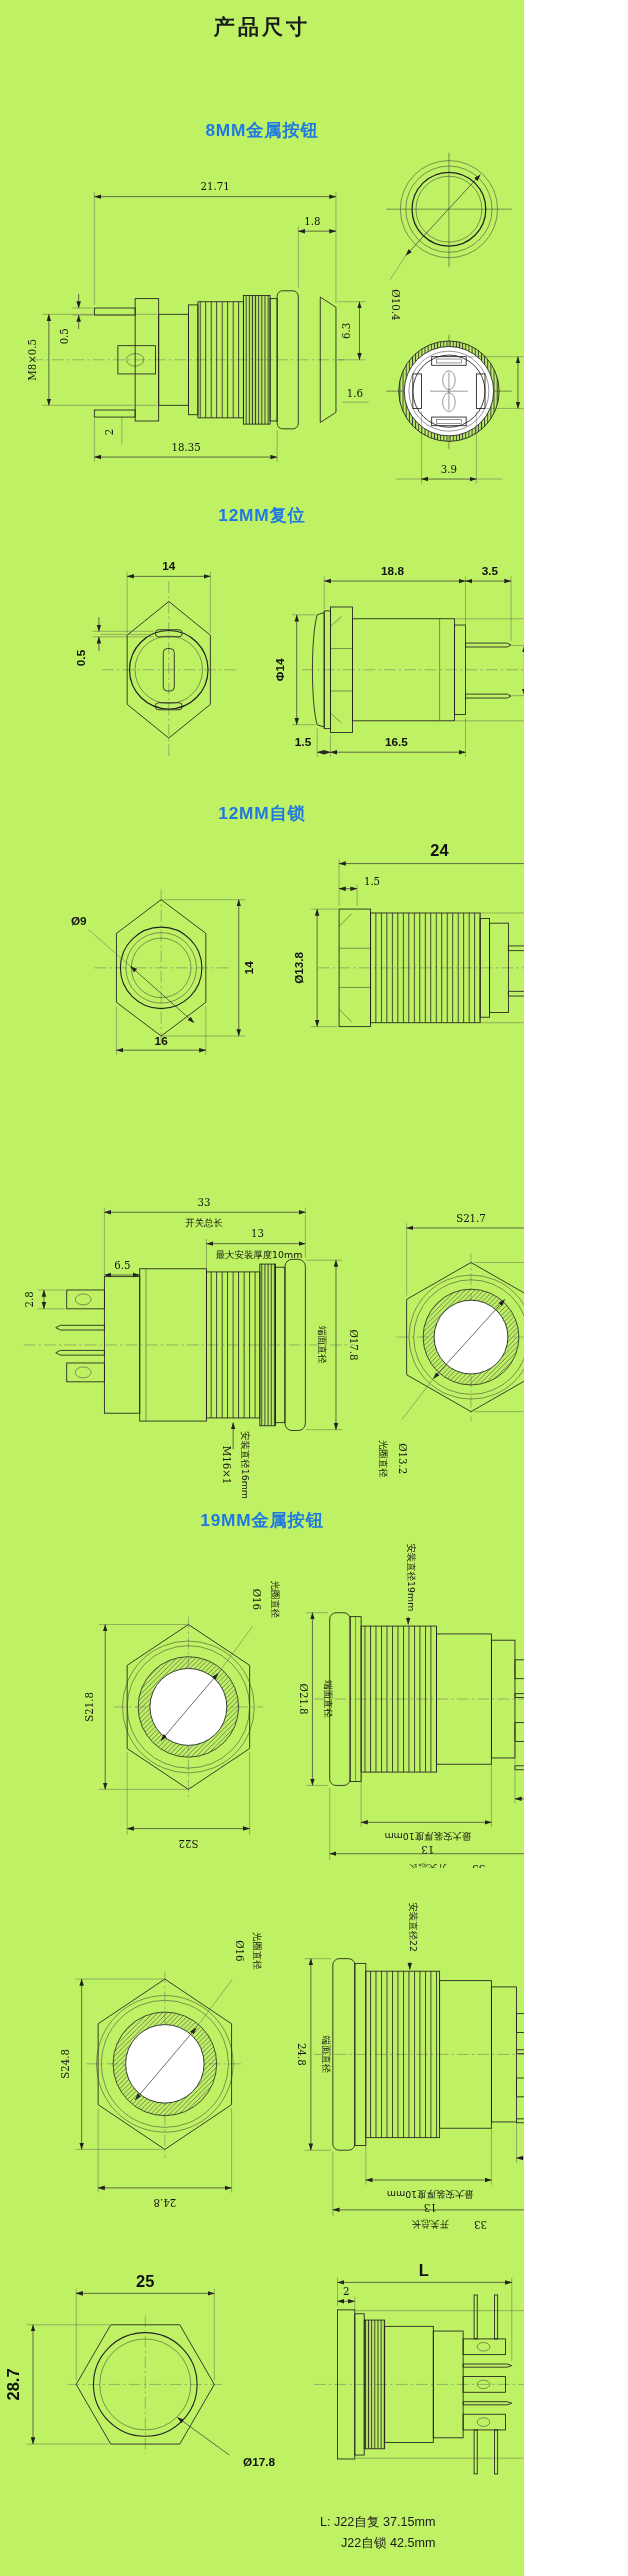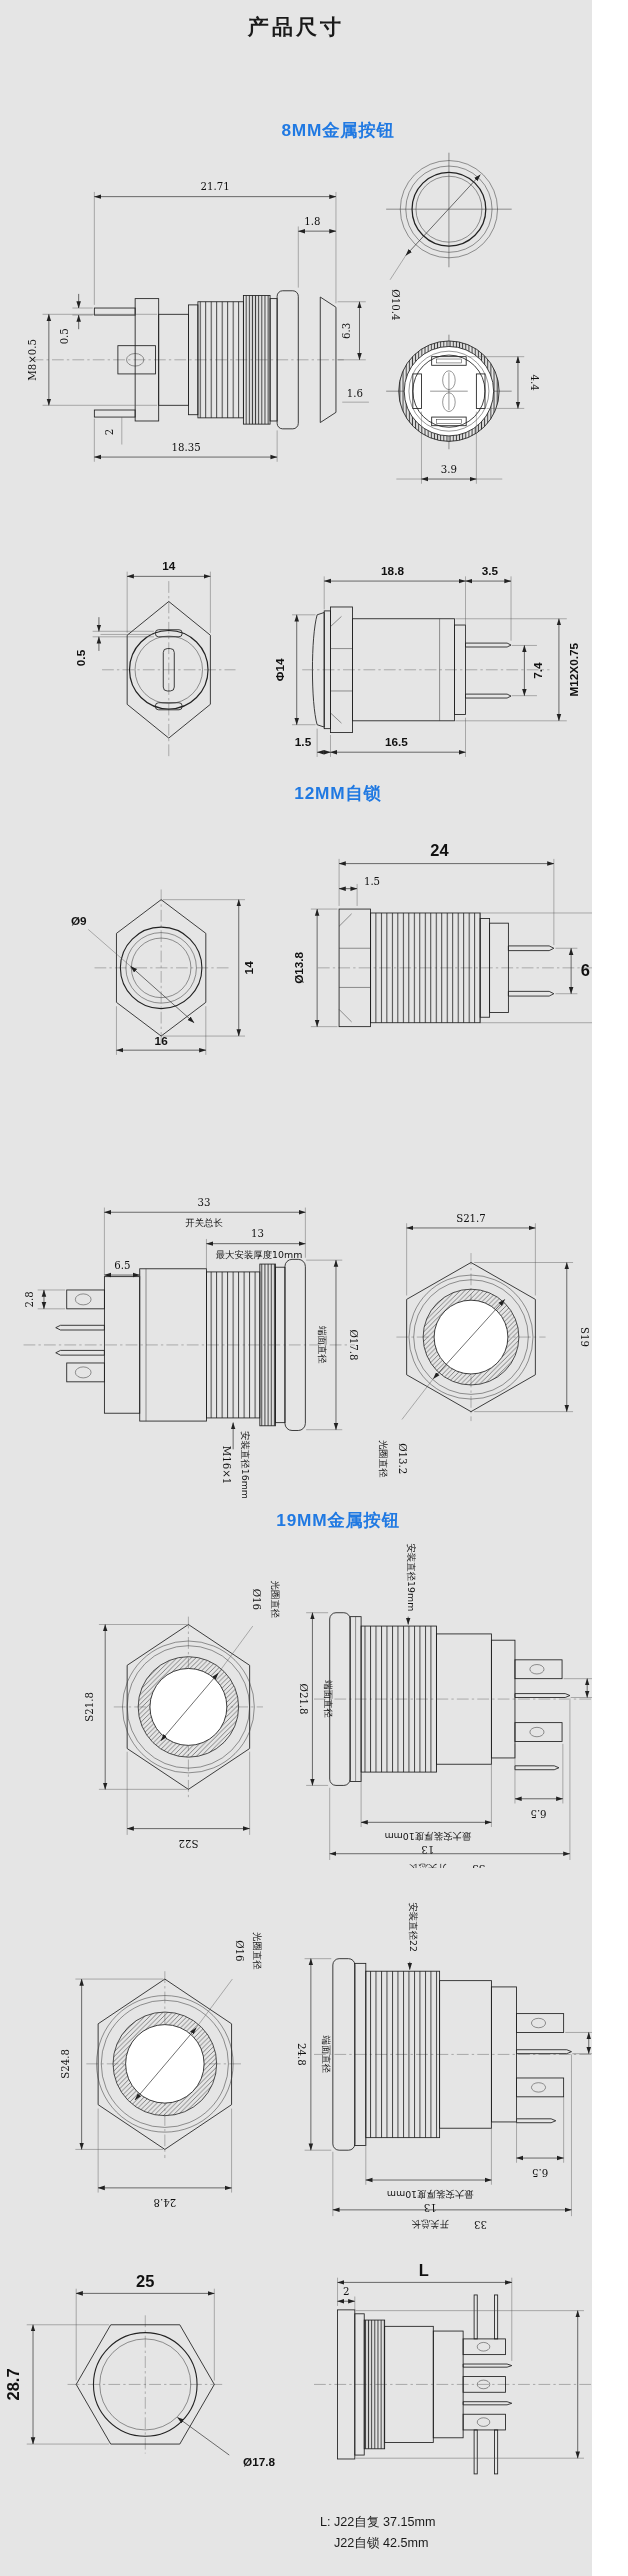--- a/index.html
+++ b/index.html
@@ -1,38 +1,38 @@
 <!DOCTYPE html>
 <html style="font-size:12.6px"><head>
 <meta charset="utf-8">
 <style>
   html,body{margin:0;padding:0;background:#fff;}
-  #page{position:relative;width:592px;height:2576px;background:#e5e5e5;overflow:hidden;
+  #page{position:relative;width:524px;height:2576px;background:#bef264;overflow:hidden;
         font-family:"Liberation Sans",sans-serif;}
   .page-title{position:absolute;top:12.6px;left:0;width:100%;text-align:center;
         font:bold 21px "Liberation Sans",sans-serif;color:#1a1a1a;letter-spacing:3.1px;}
   .sec-head{position:absolute;left:0;width:100%;text-align:center;
-        font:bold 17.3px "Liberation Sans",sans-serif;color:#2079e2;letter-spacing:0.8px;padding-left:42px;}
+        font:bold 17.3px "Liberation Sans",sans-serif;color:#2079e2;letter-spacing:0.8px;}
   svg.draw{position:absolute;left:0;}
   
   .ln{fill:none;stroke:#222;stroke-width:1.1;}
   .wf{fill:#fff;stroke:#222;stroke-width:1.1;}
   .tn{fill:none;stroke:#333;stroke-width:.65;}
   .dl{stroke:#333;stroke-width:.9;fill:none;}
   .xl{stroke:#555;stroke-width:.55;fill:none;}
   .cl{stroke:#666;stroke-width:.6;fill:none;stroke-dasharray:15 4 3 4;}
   .thf{fill:url(#thr);stroke:#222;stroke-width:1.1;}
   .knf{fill:url(#knur);stroke:#222;stroke-width:1.1;}
   .hf{fill:url(#hat);stroke:#222;stroke-width:1;}
   text.dm{font:13px "DejaVu Serif",serif;fill:#111;text-anchor:middle;}
   text.cn{font:12px "DejaVu Sans",sans-serif;fill:#111;text-anchor:middle;}
   text.dmb{font:bold 15px "Liberation Sans",sans-serif;fill:#111;text-anchor:middle;}
   text.dmbL{font:bold 21px "Liberation Sans",sans-serif;fill:#111;text-anchor:middle;}
   .footer-note{position:absolute;top:2512px;left:320px;
-        font:12.6px "Liberation Sans",sans-serif;color:#1a1a1a;line-height:1.65;}
+        font:12.6px "Liberation Sans",sans-serif;color:#1a1a1a;line-height:1.65;text-align:right;}
   .footer-note .l2{margin-left:14px;}
 </style>
 </head>
 <body>
 
 <div id="page">
 
   <div class="page-title">产品尺寸</div>
 
   <div class="sec-head" style="top:118px">8MM金属按钮</div>
@@ -131,20 +131,21 @@
       <text class="dm" transform="rotate(90 676 299)" x="676" y="299">4.4</text>
       <line class="xl" x1="537" y1="336" x2="537" y2="428"></line>
       <line class="xl" x1="607" y1="336" x2="607" y2="428"></line>
       <line class="dl" x1="537" y1="422" x2="607" y2="422" marker-start="url(#ar)" marker-end="url(#ar)"></line>
       <line class="xl" x1="505" y1="422" x2="537" y2="422"></line>
       <line class="xl" x1="607" y1="422" x2="640" y2="422"></line>
       <text class="dm" x="572" y="414">3.9</text>
     </g>
   </svg>
 
+  <div class="sec-head" style="top:503px">12MM复位</div>
 
   <svg class="draw" style="top:540px" width="628" height="236" viewBox="0 0 800 300">
     <g>
       <line class="cl" x1="130" y1="165" x2="300" y2="165"></line>
       <line class="cl" x1="215" y1="52" x2="215" y2="278"></line>
       <polygon class="ln" points="215,78 268,121 268,209 215,252 162,209 162,121"></polygon>
       <circle class="ln" cx="215" cy="165" r="50" style="stroke-width:1.5"></circle>
       <circle class="tn" cx="215" cy="165" r="43"></circle>
       <rect class="ln" x="208" y="138" width="14" height="54" rx="5"></rect>
       <rect class="ln" x="198" y="114" width="34" height="9" rx="4"></rect>
@@ -195,21 +196,21 @@
       <line class="xl" x1="404" y1="240" x2="404" y2="276"></line>
       <line class="xl" x1="421" y1="248" x2="421" y2="276"></line>
       <line class="dl" x1="404" y1="270" x2="421" y2="270" marker-start="url(#ar)" marker-end="url(#ar)"></line>
       <text class="dmb" x="386" y="262">1.5</text>
       <line class="xl" x1="593" y1="226" x2="593" y2="276"></line>
       <line class="dl" x1="421" y1="270" x2="593" y2="270" marker-start="url(#ar)" marker-end="url(#ar)"></line>
       <text class="dmb" x="505" y="262">16.5</text>
     </g>
   </svg>
 
-  <div class="sec-head" style="top:781px">12MM自锁</div>
+  <div class="sec-head" style="top:801px">12MM自锁</div>
 
   <svg class="draw" style="top:815px" width="628" height="243" viewBox="0 0 800 310">
     <g>
       <line class="cl" x1="120" y1="195" x2="295" y2="195"></line>
       <line class="cl" x1="205" y1="95" x2="205" y2="296"></line>
       <polygon class="ln" points="205,108 262,151 262,239 205,282 148,239 148,151"></polygon>
       <circle class="ln" cx="205" cy="195" r="52" style="stroke-width:1.4"></circle>
       <circle class="tn" cx="205" cy="195" r="45"></circle>
       <circle class="tn" cx="205" cy="195" r="38"></circle>
       <text class="dmb" x="100" y="140">Ø9</text>

